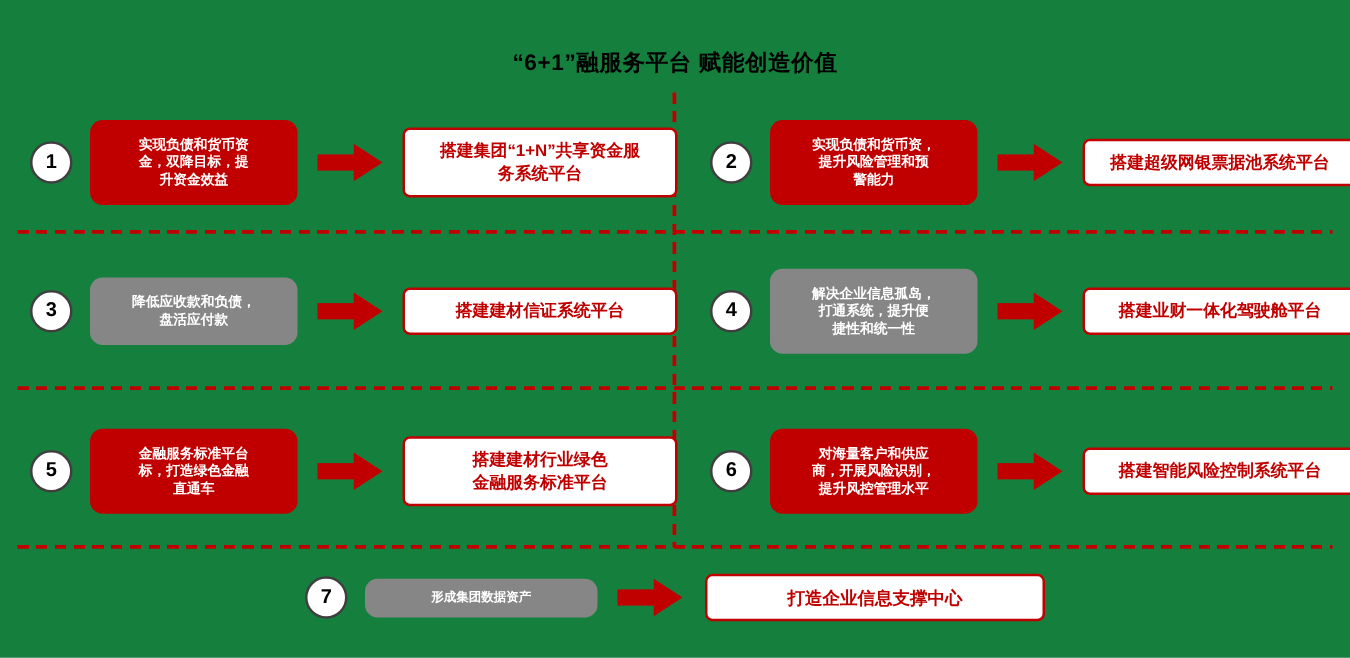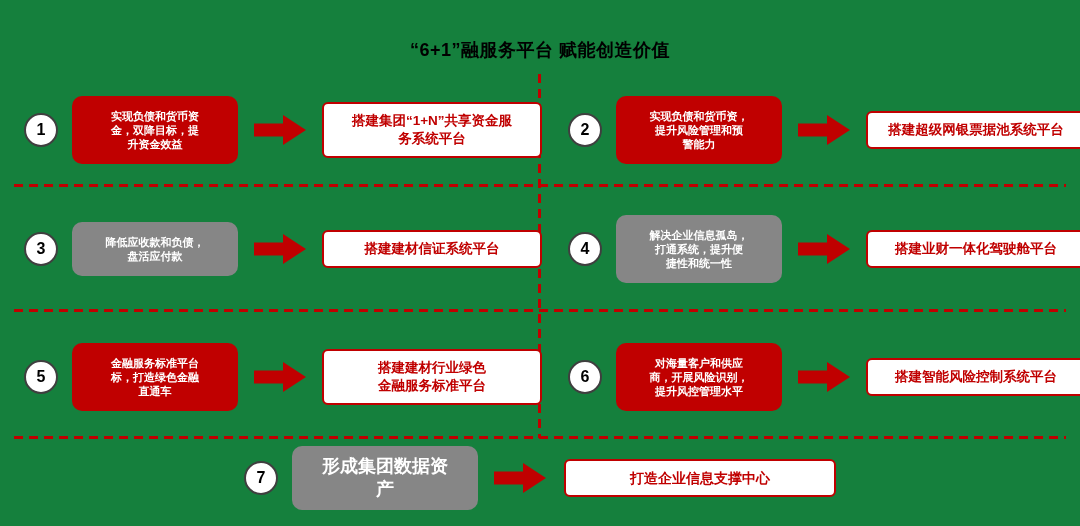--- a/index.html
+++ b/index.html
@@ -52,21 +52,21 @@
     width:0;height:0;border-top:15px solid transparent;border-bottom:15px solid transparent;
     border-left:23px solid var(--red);}
 
   .solution{flex-shrink:0;width:220px;background:#fff;border:2px solid var(--red);
     border-radius:6px;color:var(--red);font-weight:bold;font-size:13.5px;line-height:1.3;
     display:flex;align-items:center;justify-content:center;text-align:center;
     padding:8px 10px;min-height:36px;}
   .solution .stext{white-space:pre-line;}
 
   
-  .cell.center .problem{width:186px;margin-right:16px;padding:9px 28px;font-size:18px;}
+  .cell.center .problem{width:186px;margin-right:16px;padding:9px 28px;font-size:10px;}
   .cell.center .arrow{margin-right:18px;}
   .cell.center .solution{width:272px;font-size:14px;}
 </style>
 </head>
 <body>
 
 <div class="canvas">
 
   <div class="title">“6+1”融服务平台 赋能创造价值</div>
 

